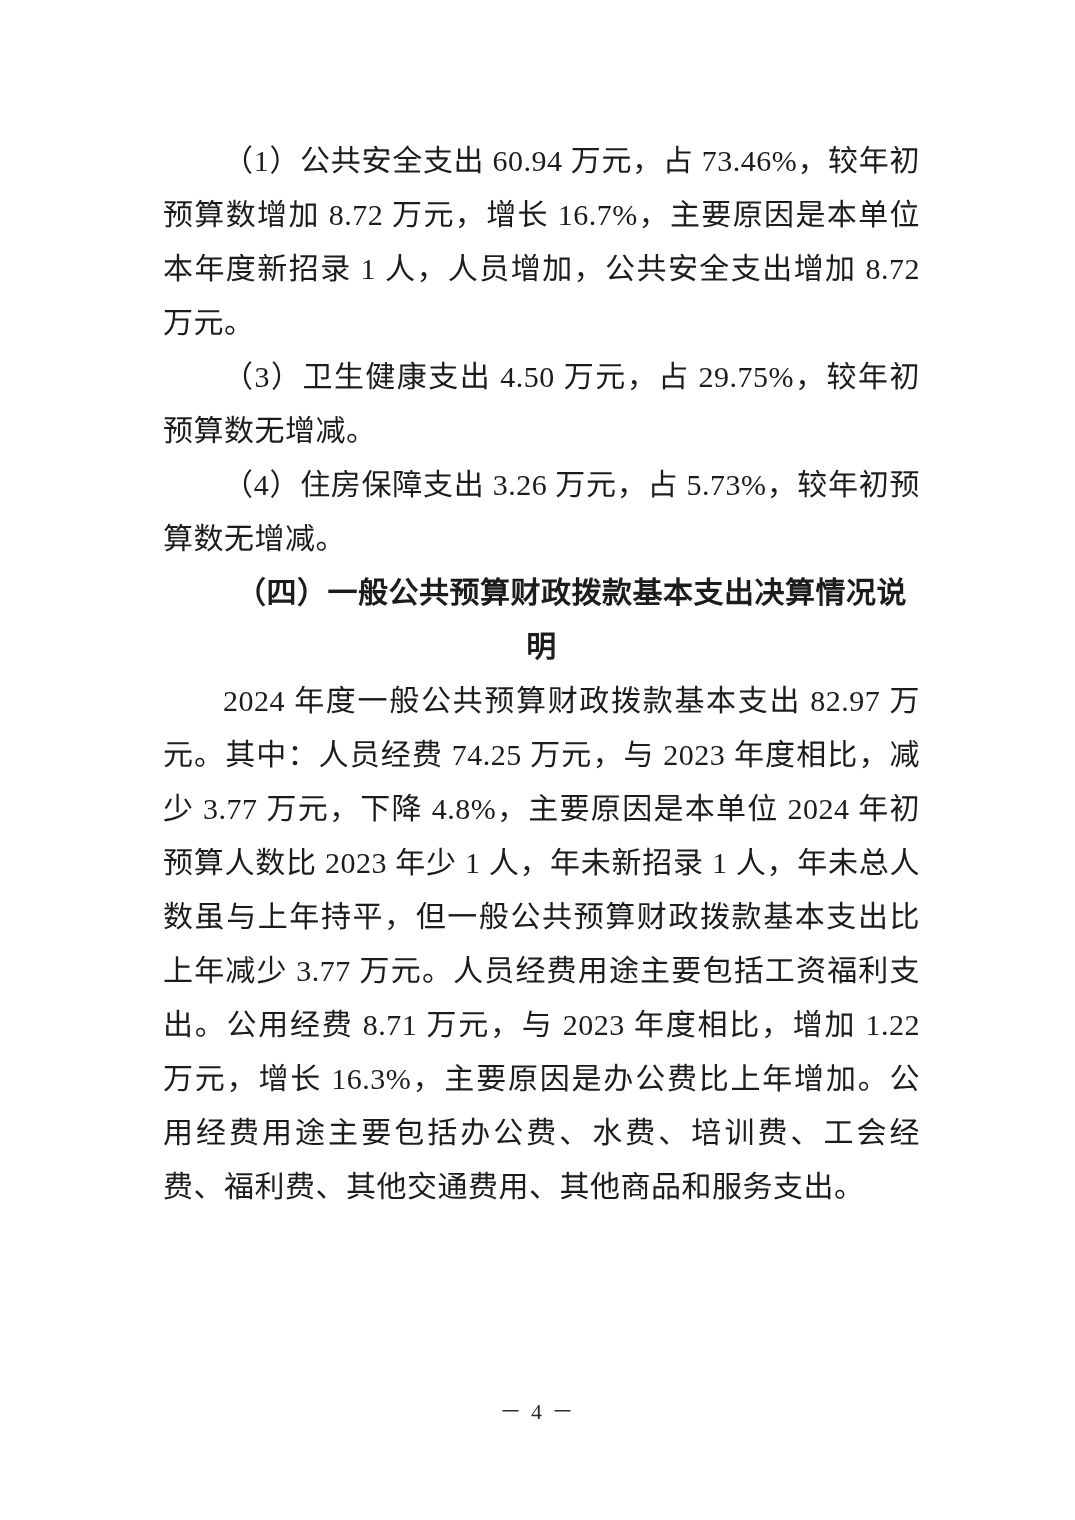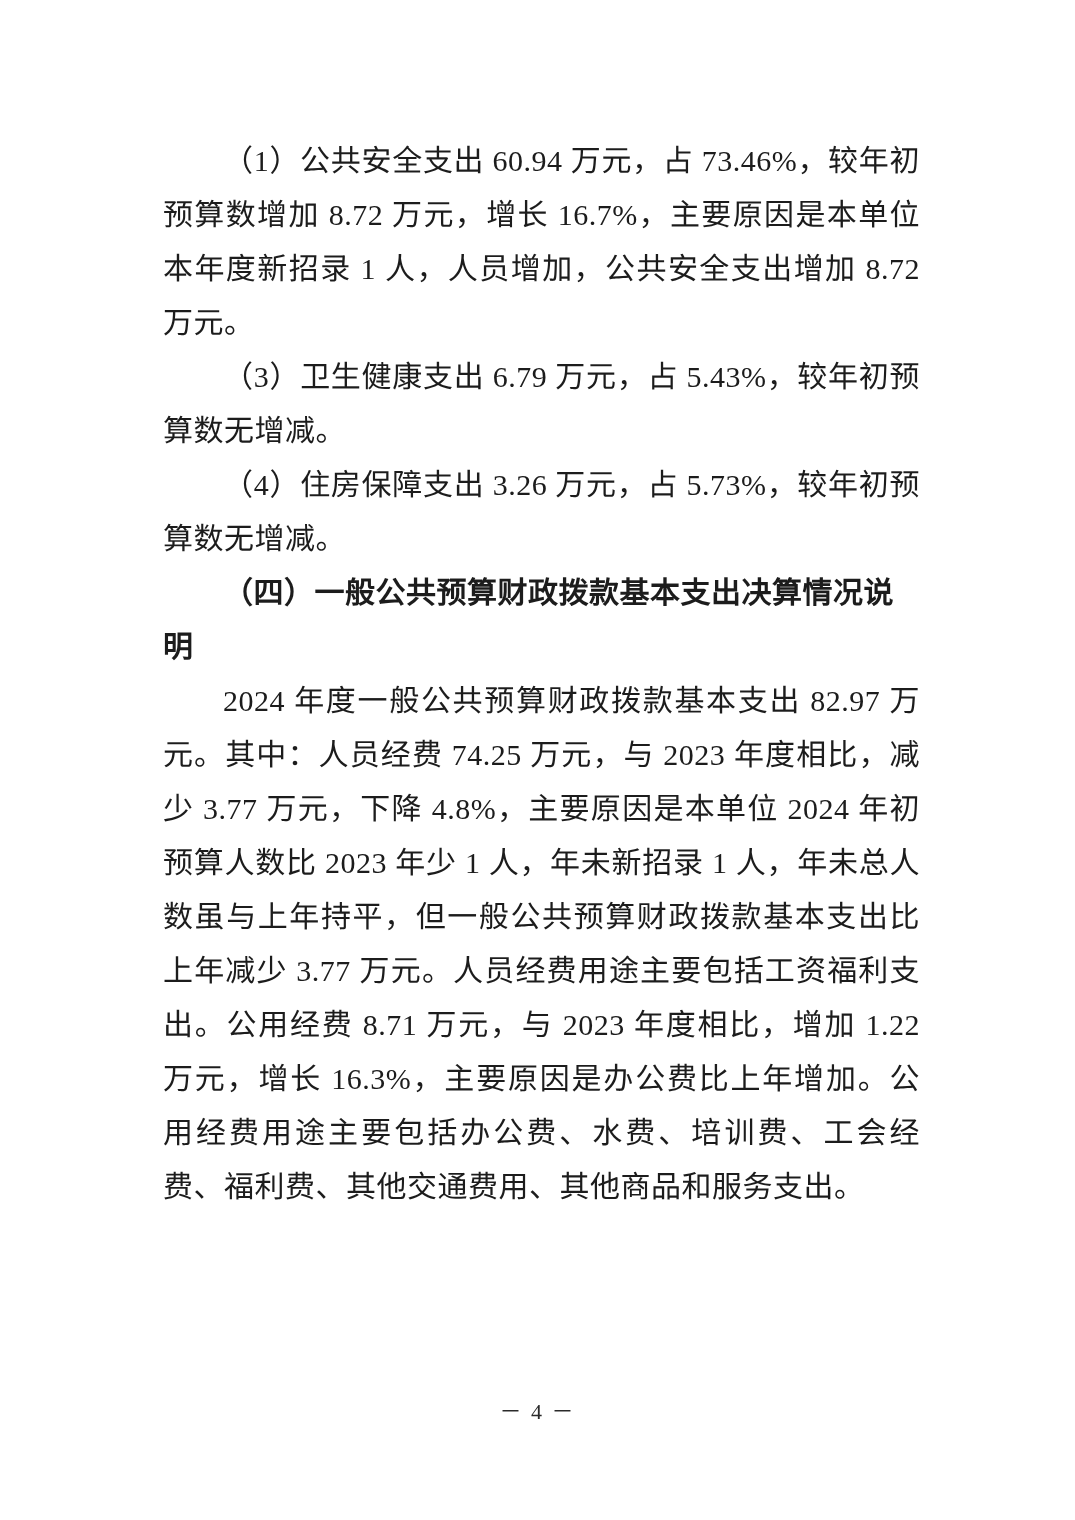--- a/index.html
+++ b/index.html
@@ -34,40 +34,40 @@
     font-size: 30px;
     line-height: 54px;
     color: #1c1c1c;
     text-align: justify;
     text-indent: 2em;
     letter-spacing: 0.5px;
     font-weight: normal;
   }
   .para.heading {
     font-weight: bold;
-    text-align: left;
+    text-align: center;
   }
   .footer {
     position: absolute;
     left: 0;
     top: 1397px;
     width: 1075px;
     text-align: center;
     font-size: 22px;
     line-height: 30px;
     color: #2a2a2a;
     letter-spacing: 2px;
   }
 </style>
 </head>
 <body>
 
 <div class="page">
   <div class="content">
     <p class="para">（1）公共安全支出 60.94 万元，占 73.46%，较年初预算数增加 8.72 万元，增长 16.7%，主要原因是本单位本年度新招录 1 人，人员增加，公共安全支出增加 8.72 万元。</p>
-    <p class="para">（3）卫生健康支出 6.79 万元，占 5.43%，较年初预算数无增减。</p>
+    <p class="para">（3）卫生健康支出 4.50 万元，占 29.75%，较年初预算数无增减。</p>
     <p class="para">（4）住房保障支出 3.26 万元，占 5.73%，较年初预算数无增减。</p>
     <p class="para heading">（四）一般公共预算财政拨款基本支出决算情况说明</p>
     <p class="para">2024 年度一般公共预算财政拨款基本支出 82.97 万元。其中：人员经费 74.25 万元，与 2023 年度相比，减少 3.77 万元，下降 4.8%，主要原因是本单位 2024 年初预算人数比 2023 年少 1 人，年未新招录 1 人，年未总人数虽与上年持平，但一般公共预算财政拨款基本支出比上年减少 3.77 万元。人员经费用途主要包括工资福利支出。公用经费 8.71 万元，与 2023 年度相比，增加 1.22 万元，增长 16.3%，主要原因是办公费比上年增加。公用经费用途主要包括办公费、水费、培训费、工会经费、福利费、其他交通费用、其他商品和服务支出。</p>
   </div>
 
   <div class="footer">－ 4 －</div>
 </div>
 
 </body></html>

